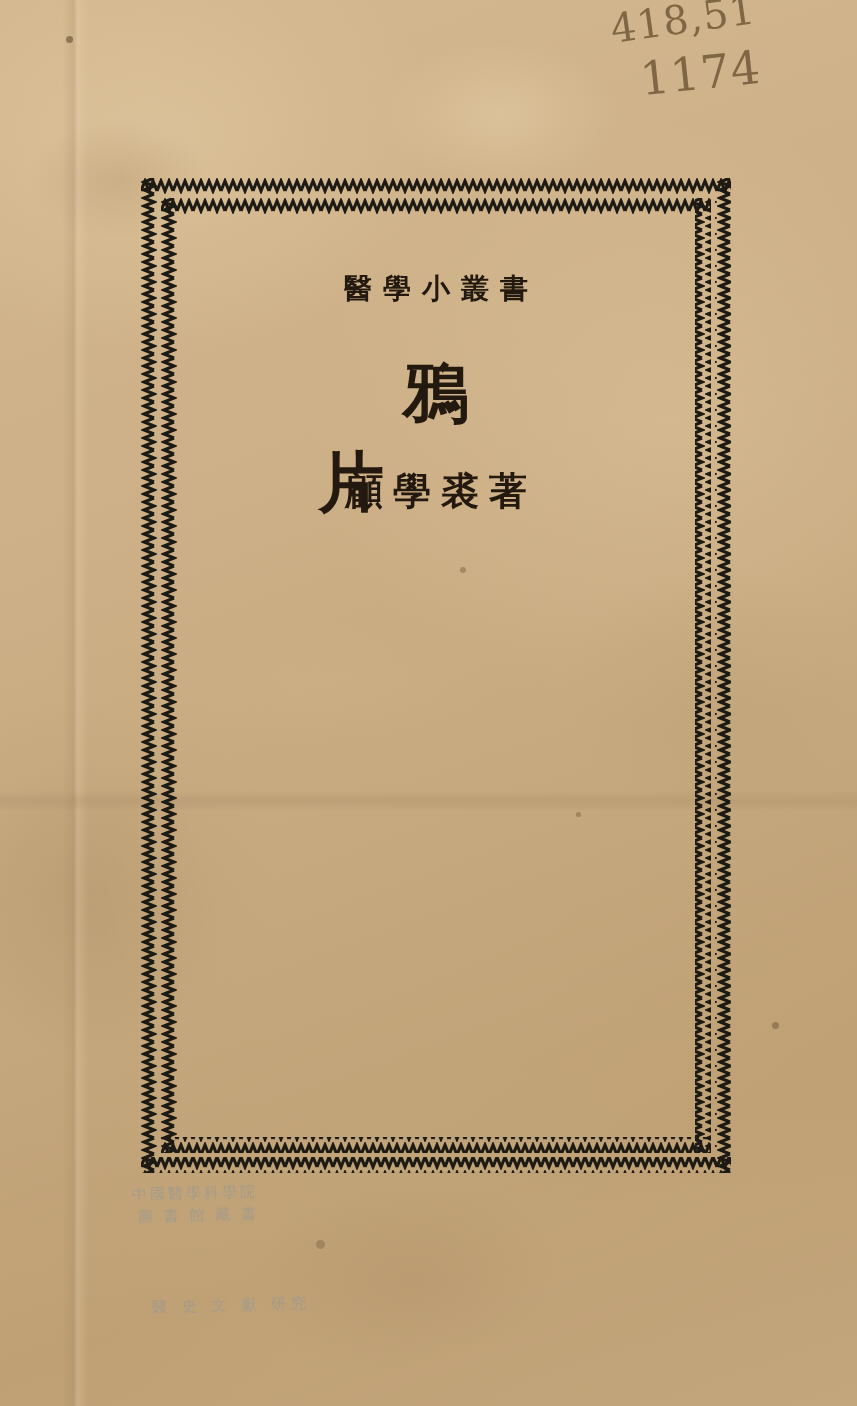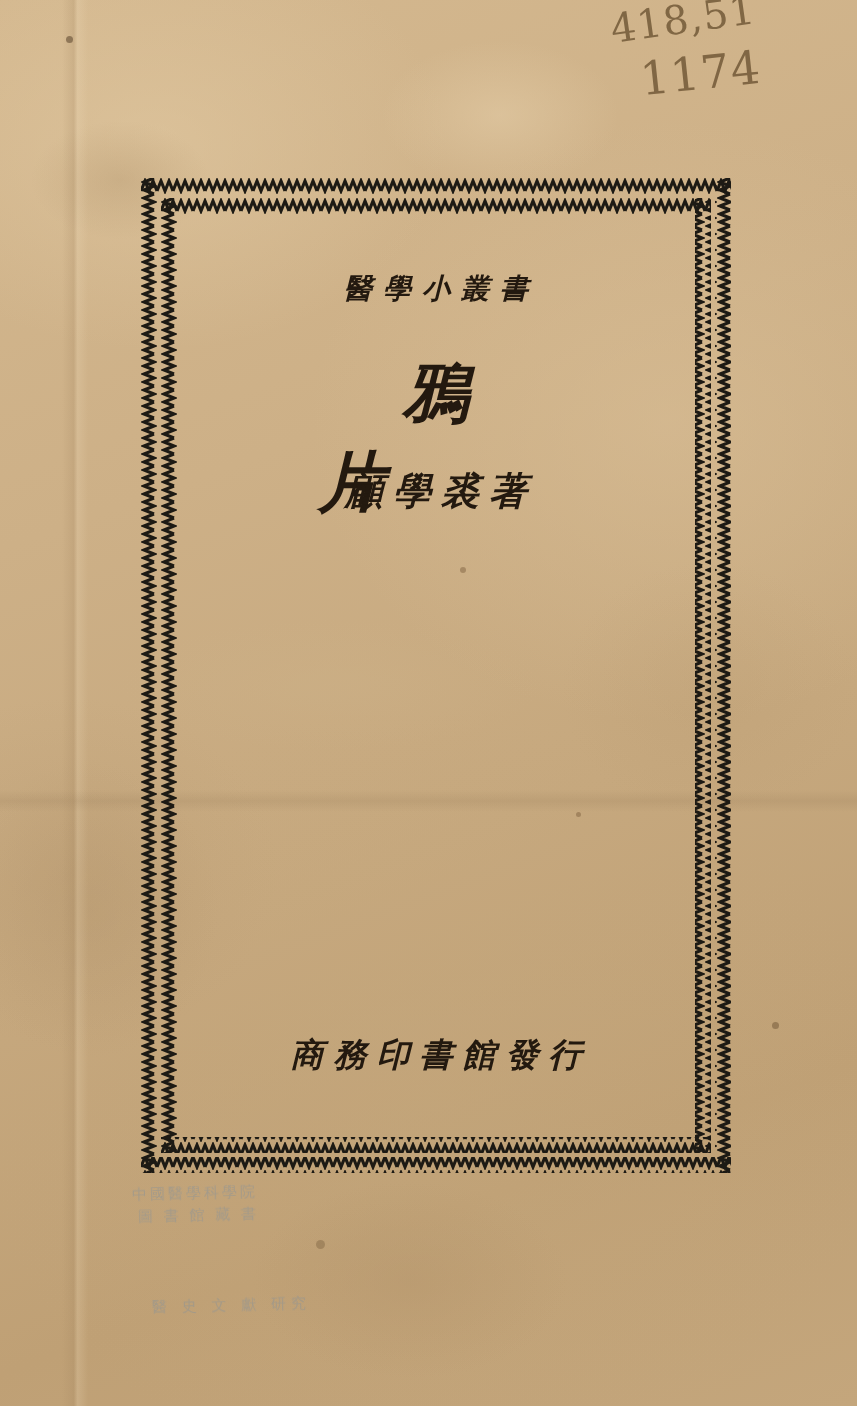--- a/index.html
+++ b/index.html
@@ -69,21 +69,20 @@
   #frame svg { display: block; width: 100%; height: 100%; }
 
   
   #content {
     position: absolute;
     left: 141px;
     top: 178px;
     width: 590px;
     height: 995px;
     color: #241c12;
-    font-style: italic;
   }
 
   .cn {
     font-family: "DejaVu Serif", "DejaVu Sans", serif;
     font-weight: bold;
     text-align: center;
     color: #23190f;
   }
 
   #series-title {
@@ -190,20 +189,19 @@
         <rect x="0" y="0" width="16" height="955" fill="url(#zz-v)"></rect>
         <rect x="534" y="0" width="16" height="955" fill="url(#zz-v)"></rect>
       </g>
     </svg>
   </div>
 
   <div id="content">
     <div class="cn" id="series-title">醫學小叢書</div>
     <div class="cn" id="main-title">鴉片</div>
     <div class="cn" id="author">顧學裘著</div>
-    <div class="cn" id="publisher">商務印書館發行</div>
   </div>
 
   <div class="stamp" id="stamp-1">中國醫學科學院</div>
   <div class="stamp" id="stamp-2">圖 書 館 藏 書</div>
   <div class="stamp" id="stamp-3">醫 史 文 獻 研究</div>
 
 </div>
 
 </body></html>

